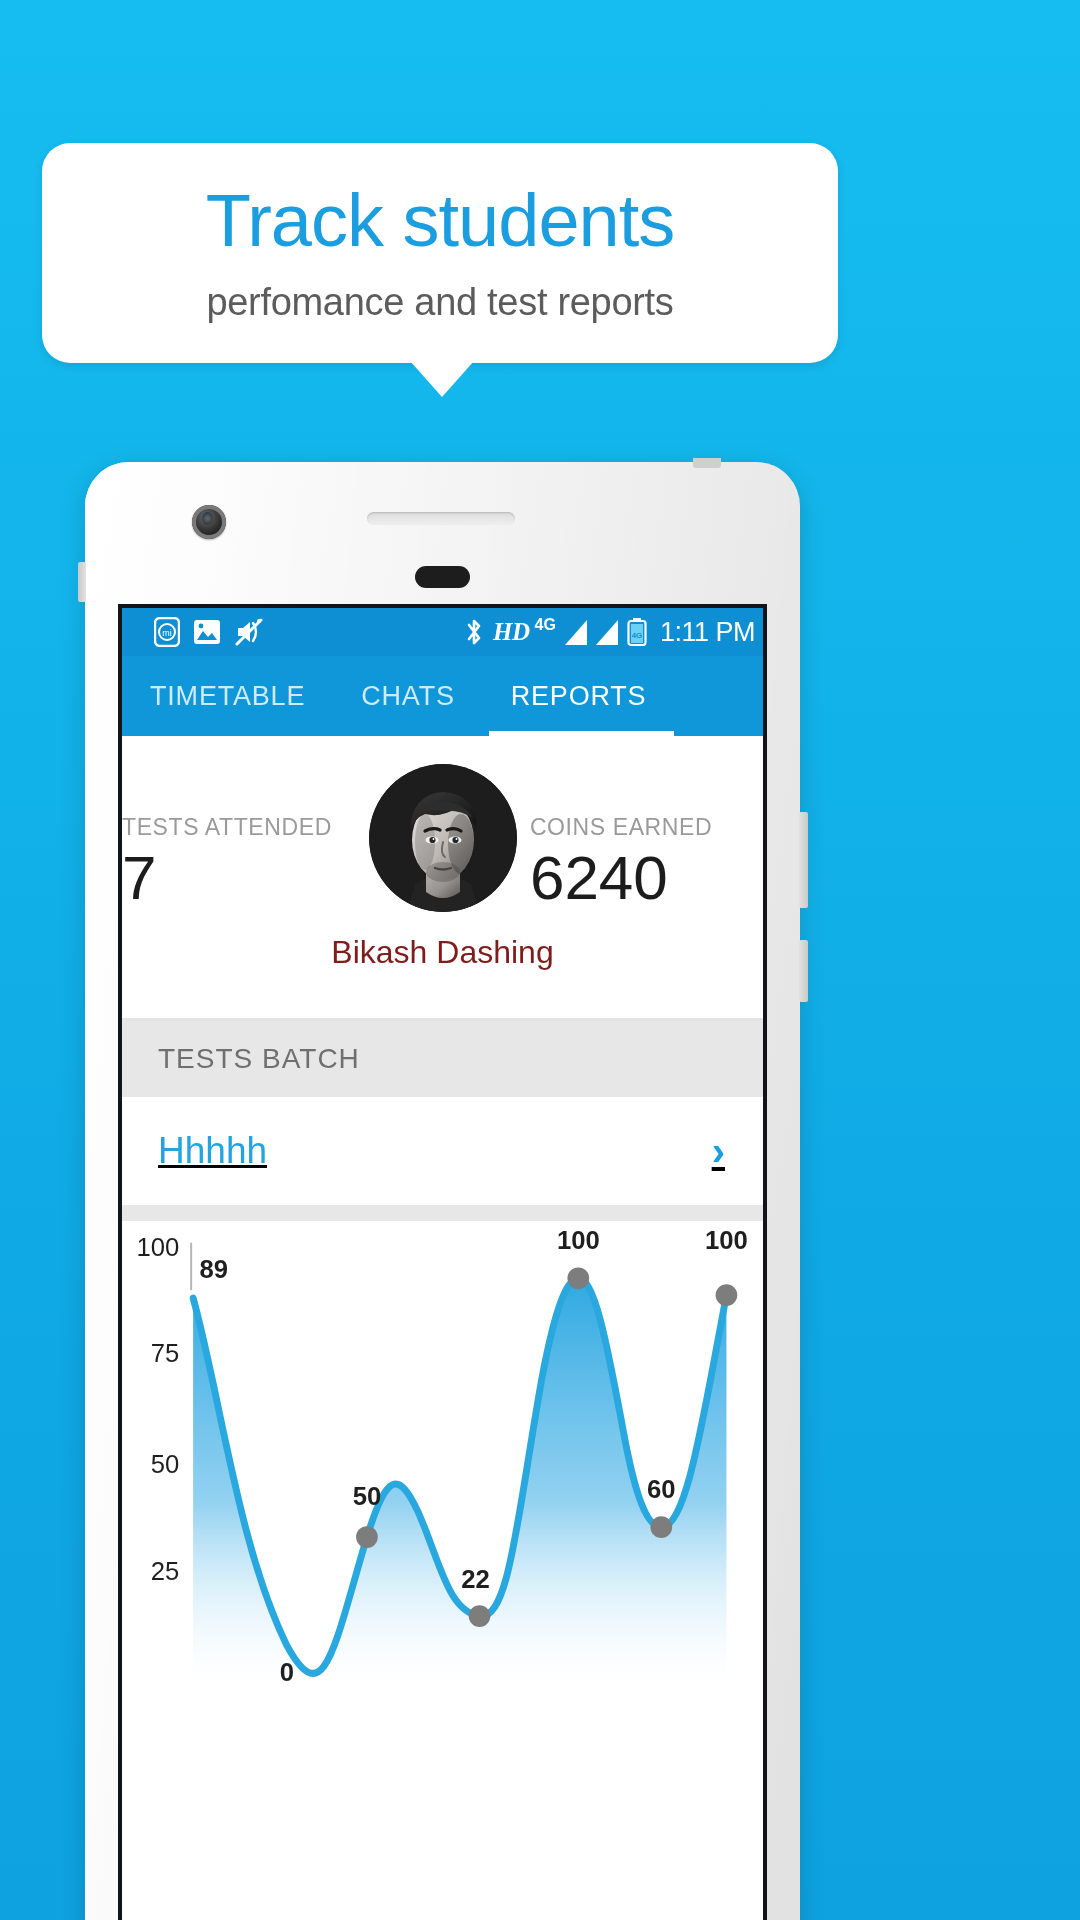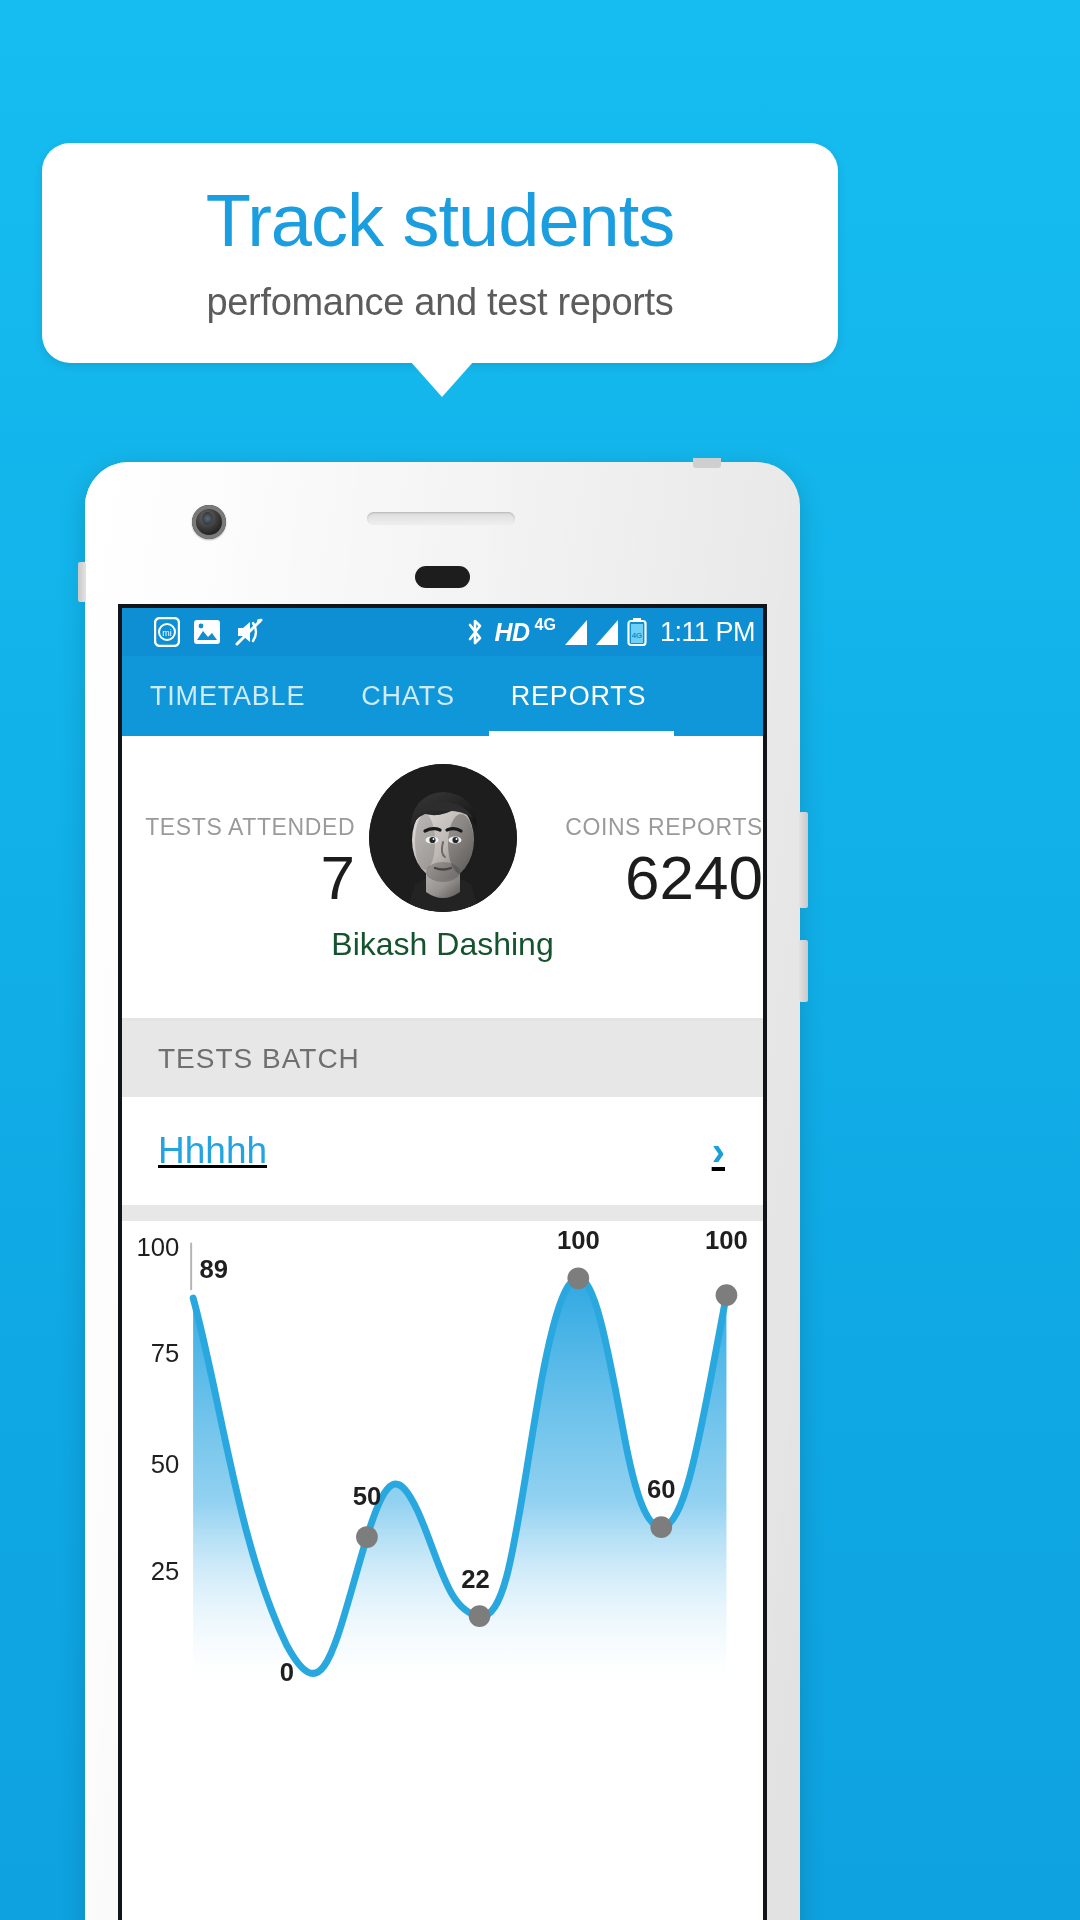--- a/index.html
+++ b/index.html
@@ -93,21 +93,21 @@
 
   
   #status-bar {
     height:48px; background:#0e8fd4; display:flex; align-items:center;
     padding:0 8px 0 12px; color:#ffffff;
   }
   #status-left { display:flex; align-items:center; gap:13px;padding-left:20px; }
   #status-right { margin-left:auto; display:flex; align-items:center; gap:9px; }
   .sb-icon { display:block; }
   #status-time { font-size:27px; font-weight:400; letter-spacing:-0.5px; margin-left:4px; }
-  #hd-label { font-size:25px; font-style:italic; font-weight:700; letter-spacing:-0.5px; }
+  #hd-label { font-size:25px; font-style:italic; font-weight:700; letter-spacing:-0.5px;font-family:Liberation Serif, serif; }
   #net-label { font-size:16px; font-weight:700; position:relative; top:-7px; margin-left:-4px; }
   .sig-bar {
     width:0; height:0;
     border-left:22px solid transparent;
     border-bottom:25px solid #ffffff;
   }
 
   
   #tab-bar {
     height:80px; background:#1097da; display:flex; align-items:stretch;
@@ -122,33 +122,33 @@
   .tab.active::after {
     content:""; position:absolute; left:6px; right:0; bottom:0;
     height:5px; background:#ffffff;
   }
 
   
   #profile {
     background:#ffffff; height:282px; position:relative;
     display:flex; align-items:flex-start;
   }
-  .stat { width:236px; text-align:right; padding-top:78px; }
+  .stat { width:236px; text-align:left; padding-top:78px; }
   .stat-label { font-size:23px; color:#9a9a9a; letter-spacing:0.6px; }
   .stat-value { font-size:62px; color:#1c1c1c; margin-top:6px; line-height:1; font-weight:400; }
   #avatar-wrap {
     position:absolute; left:50%; transform:translateX(-50%); top:28px;
     width:148px; display:flex; flex-direction:column; align-items:center;
   }
   #avatar {
     width:148px; height:148px; border-radius:50%; overflow:hidden;
     background:#2b2b2b; position:relative;
   }
   #avatar-name {
-    margin-top:14px; font-size:32px; color:#14532d; white-space:nowrap;
+    margin-top:22px; font-size:32px; color:#7f1d1d; white-space:nowrap;
   }
 
   #divider-1 { height:3px; background:#e4e4e4; }
 
   
   #select-batch-bar {
     height:76px; background:#e7e7e7; display:flex; align-items:center;
     padding-left:36px;
   }
   #select-batch-label { font-size:28px; color:#6f6f6f; letter-spacing:1px; }
@@ -238,21 +238,21 @@
       <div class="tab active">REPORTS</div>
     </div>
 
     <div id="profile">
       <div class="stat">
         <div class="stat-label">TESTS ATTENDED</div>
         <div class="stat-value">7</div>
       </div>
       <div class="stat" style="width:177px;"></div>
       <div class="stat">
-        <div class="stat-label">COINS REPORTS</div>
+        <div class="stat-label">COINS EARNED</div>
         <div class="stat-value">6240</div>
       </div>
 
       <div id="avatar-wrap">
         <div id="avatar">
           <svg viewBox="0 0 148 148" width="148" height="148">
             <defs>
               <clipPath id="avclip">
                   <circle cx="74" cy="74" r="74"></circle>
                 </clipPath>

